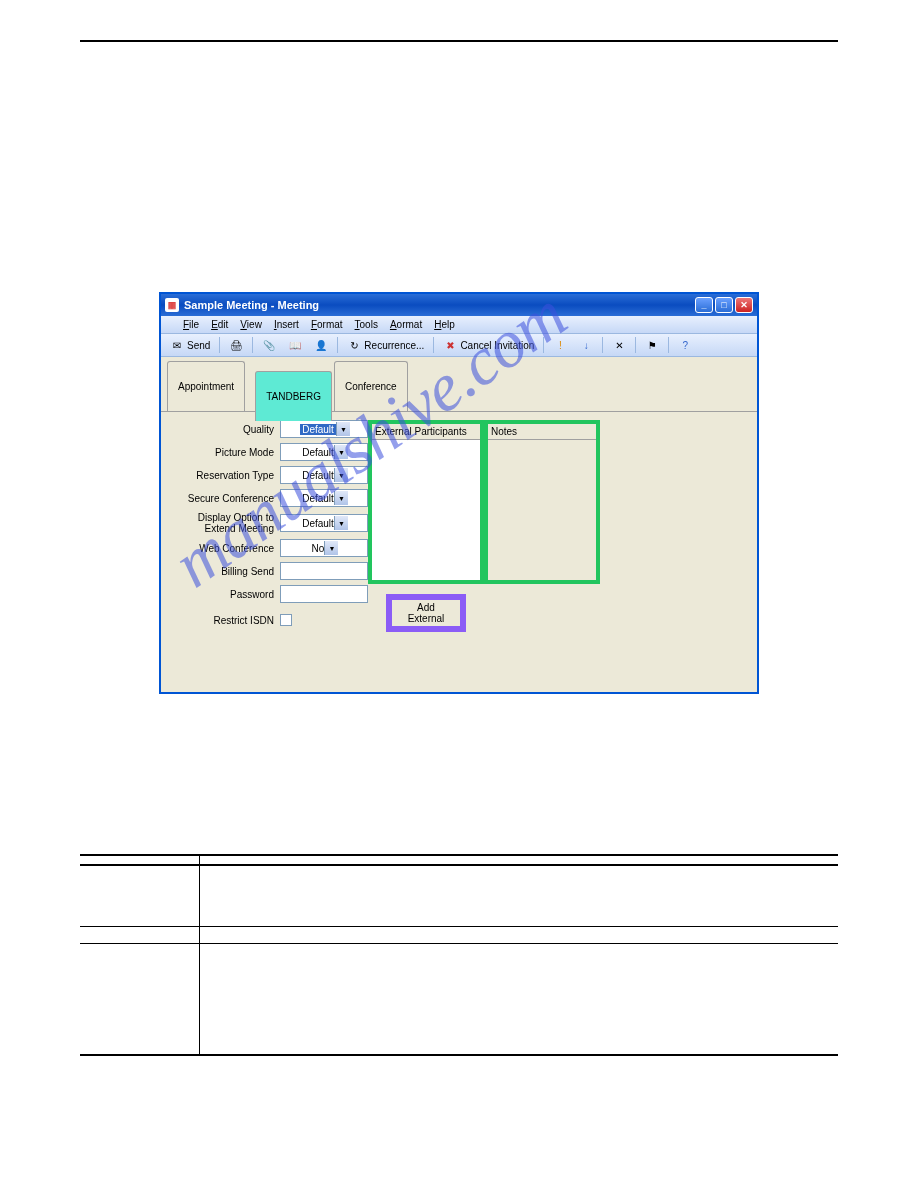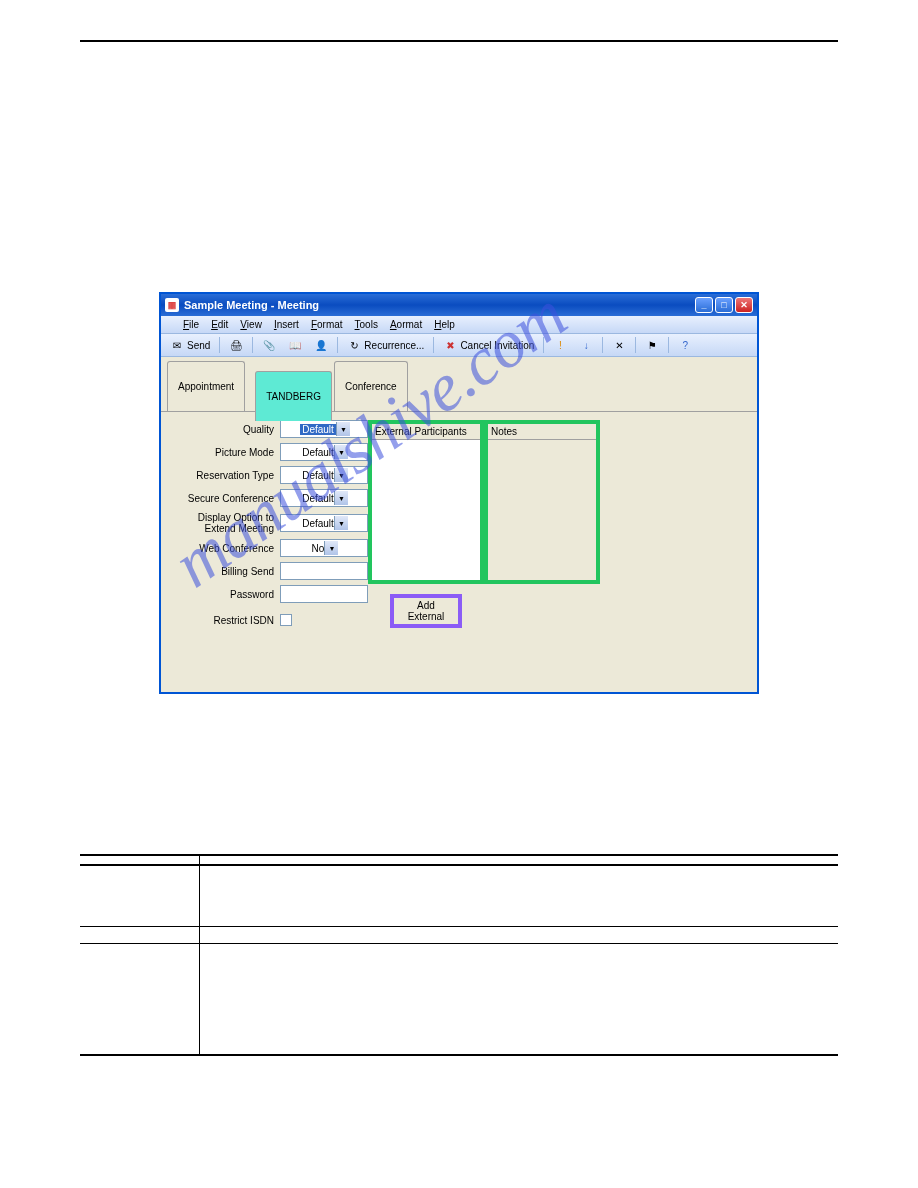--- a/index.html
+++ b/index.html
@@ -175,27 +175,27 @@
   }
   .panel-label {
     font-size: 10px;
     padding: 2px 3px;
     background: #ece9d8;
     border-bottom: 1px solid #a0a0a0;
   }
   .panel-body { flex: 1; min-height: 140px; }
   .panel-notes .panel-body { background: #ece9d8; }
   .add-btn {
-    border: 4px solid #8b5cf6;
+    border: 6px solid #8b5cf6;
     background: #ece9d8;
     padding: 2px 8px;
     font-size: 10px;
     margin: 10px auto 0;
     display: block;
-    width: 72px;
+    width: 80px;
     text-align: center;
   }
   .watermark {
     position: absolute;
     top: 400px;
     left: 140px;
     transform: rotate(-35deg);
     font-size: 68px;
     font-family: Georgia, serif;
     font-style: italic;

